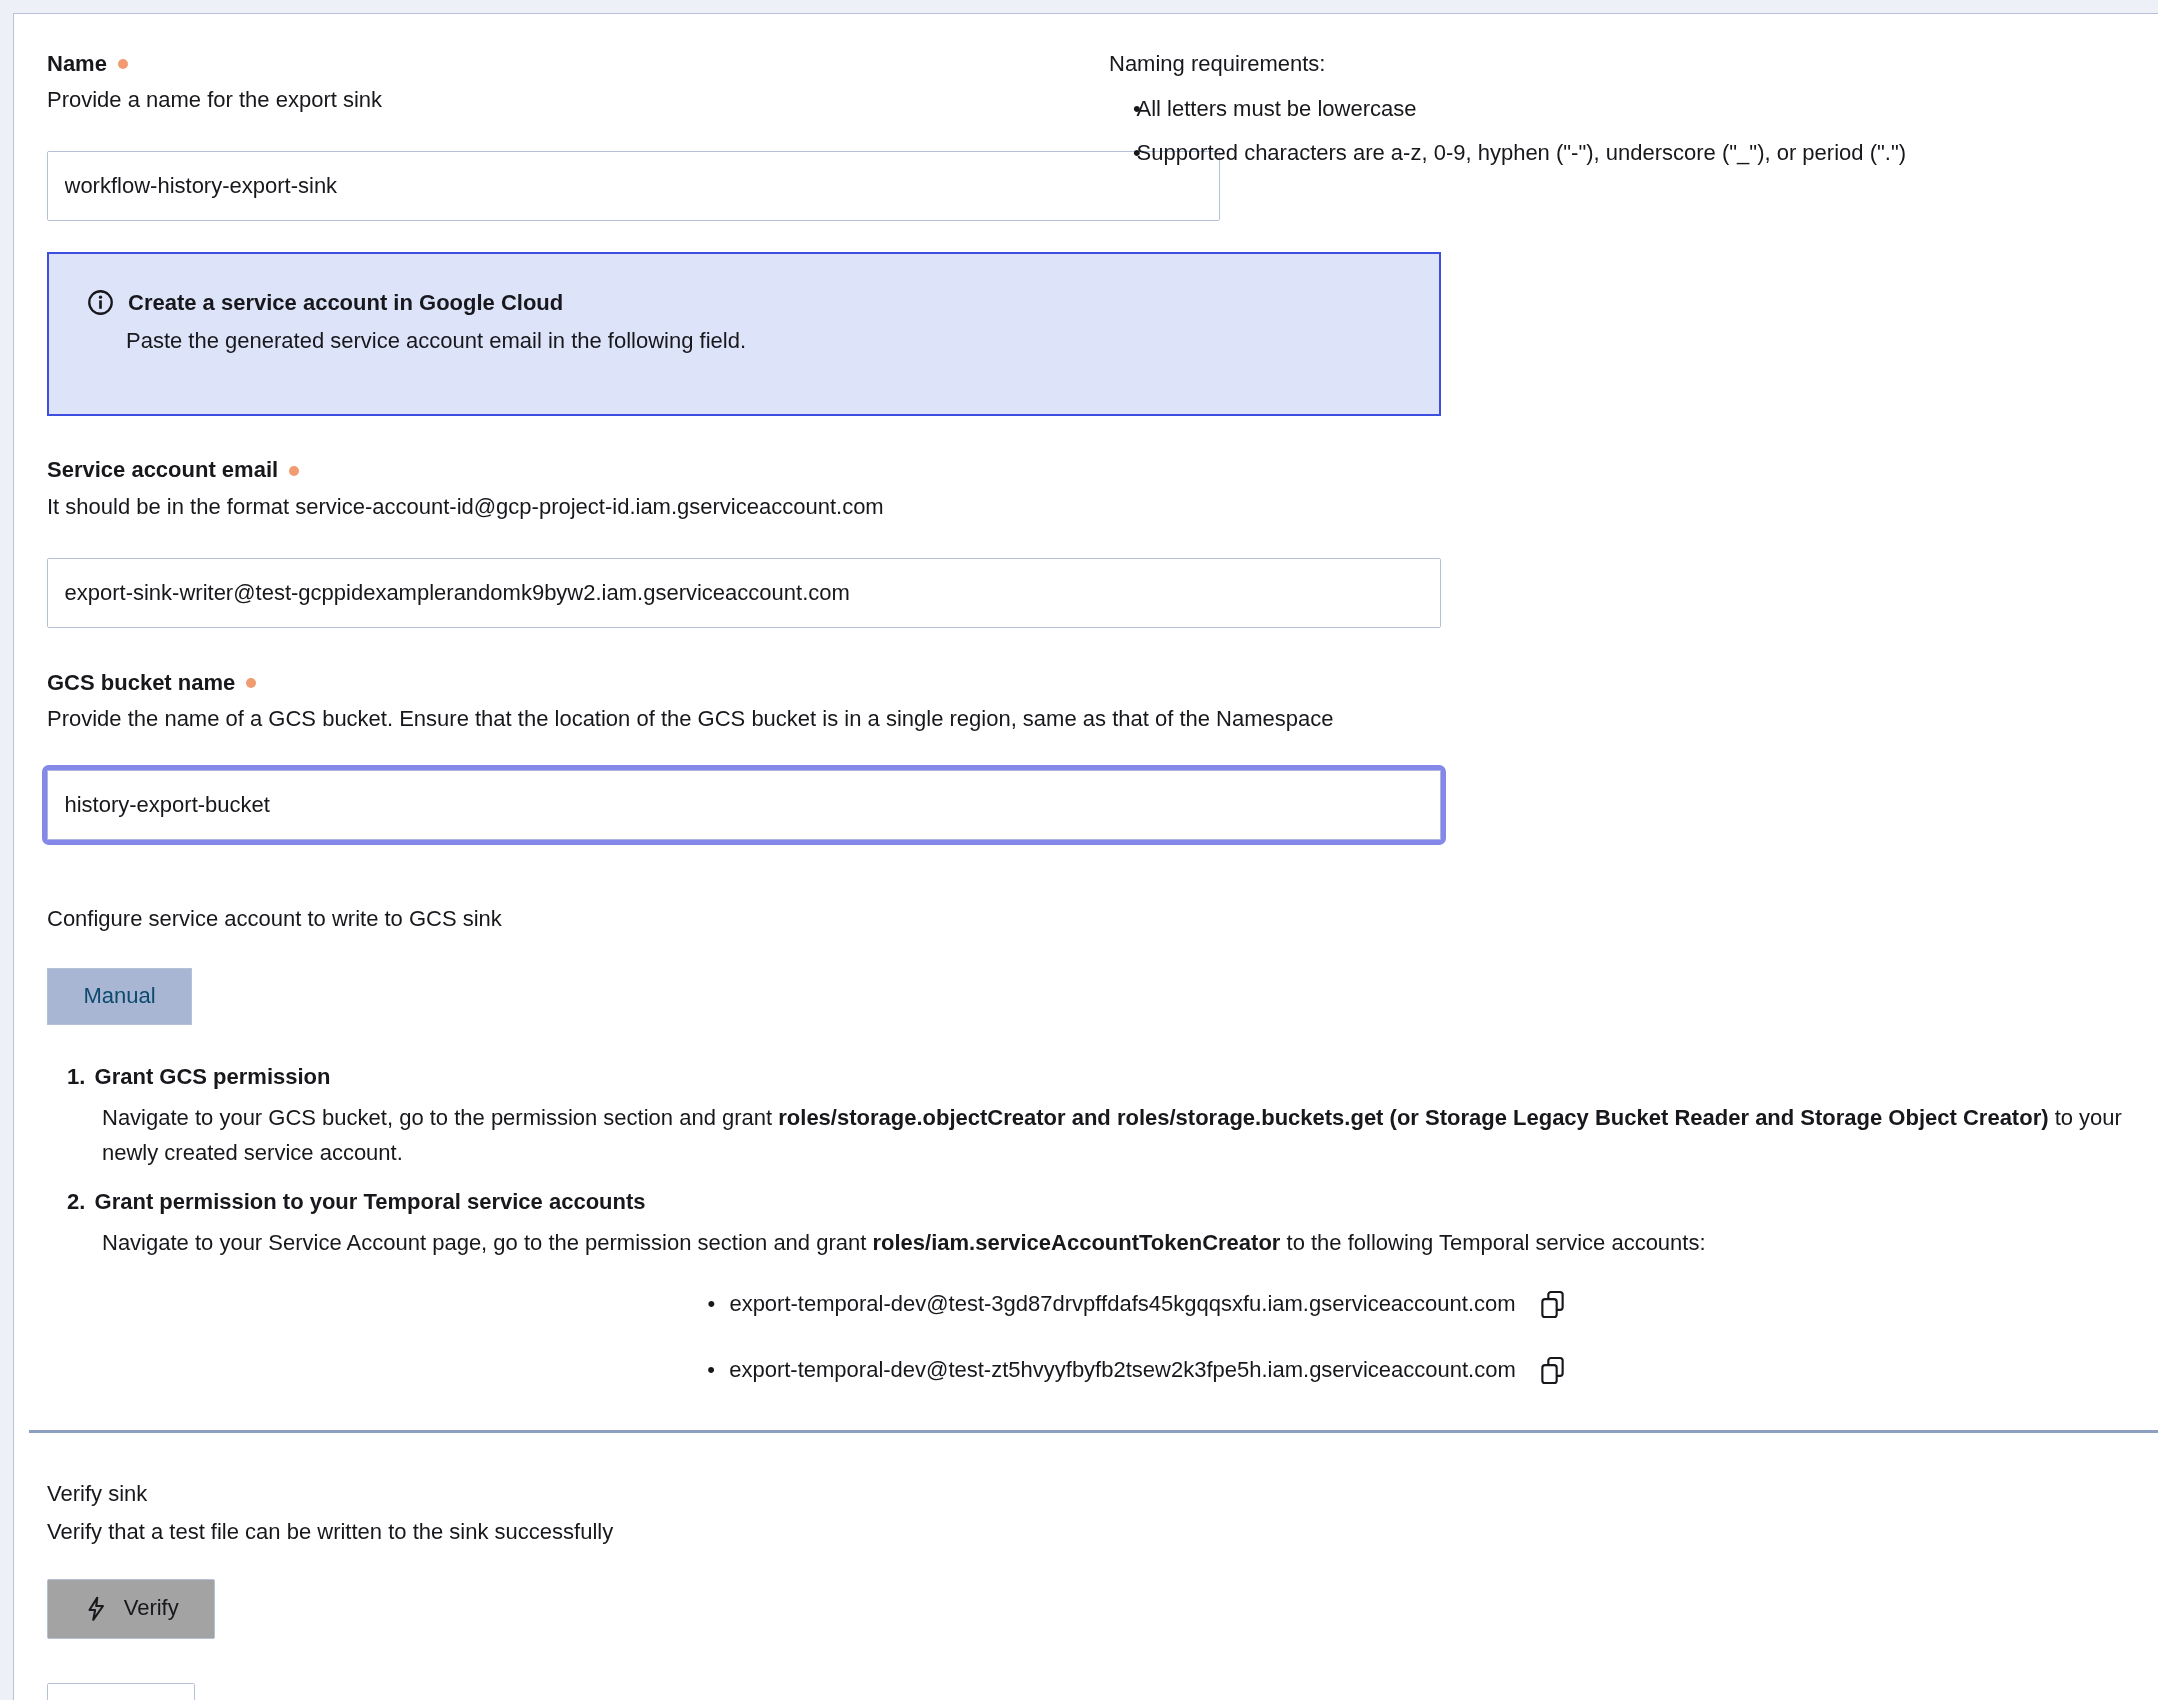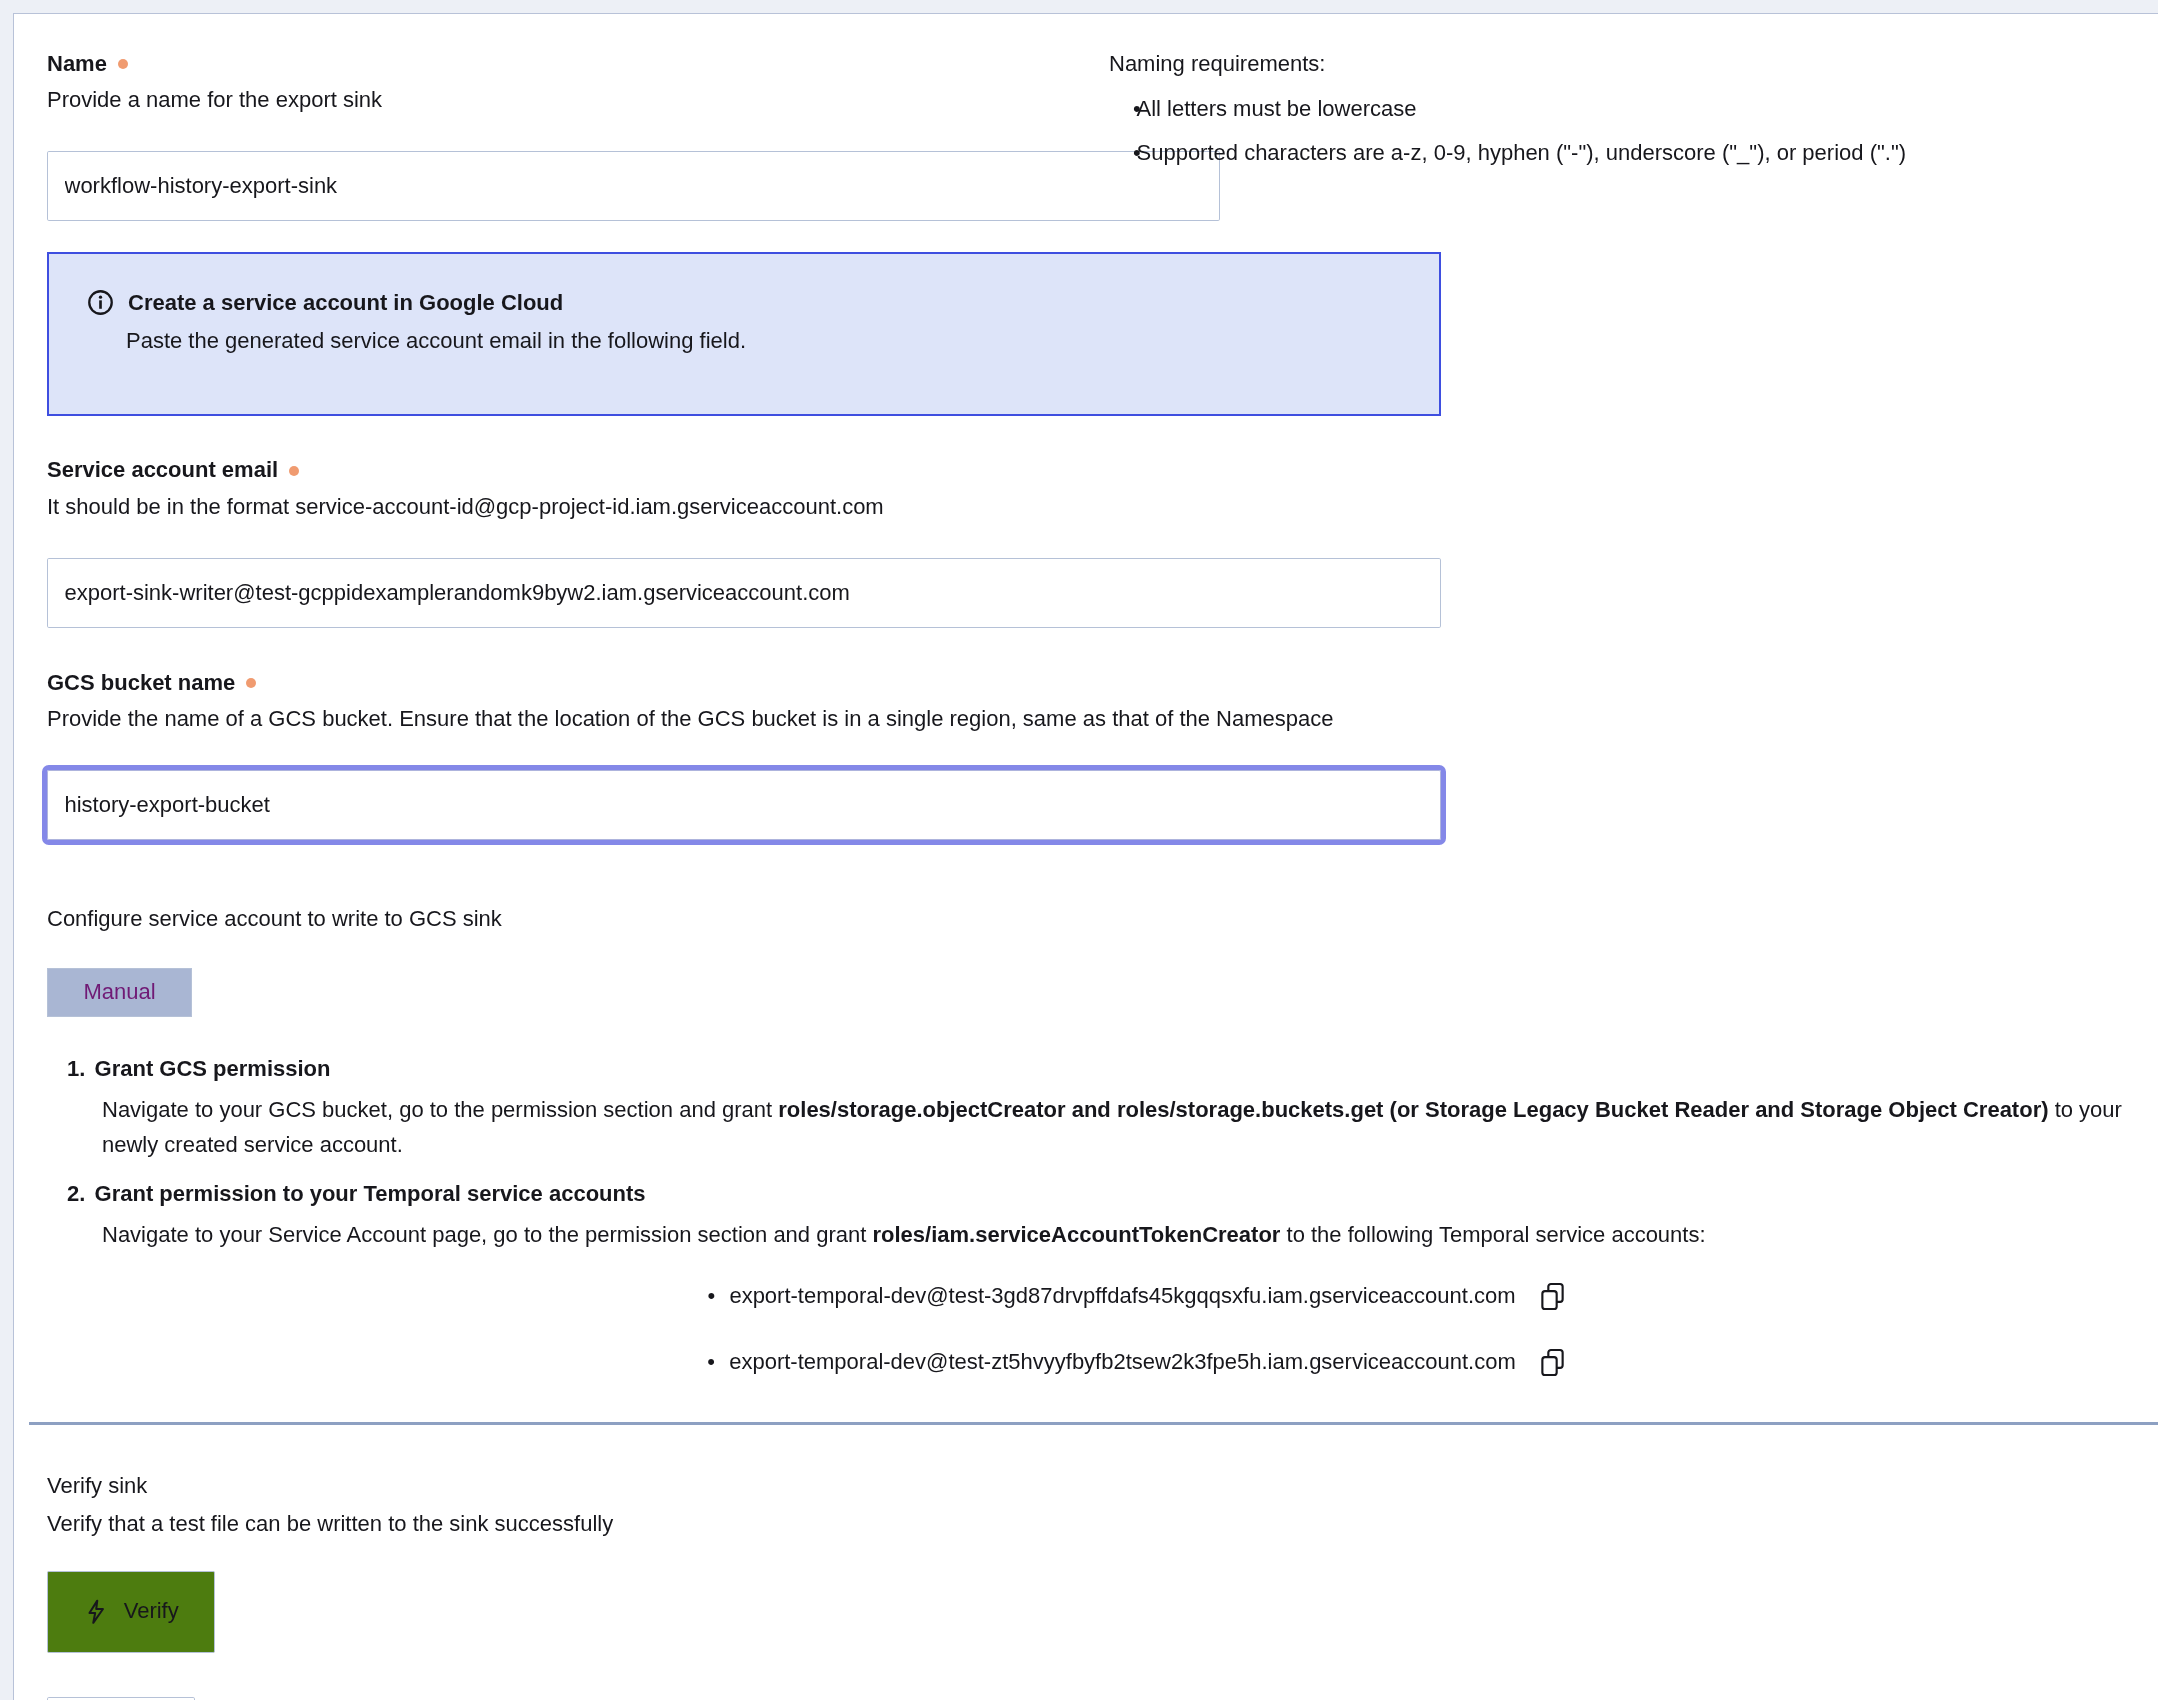--- a/index.html
+++ b/index.html
@@ -59,22 +59,22 @@
   .banner-desc { margin: 6.4px 0 0 40px; line-height: 31px; }
 
   .field-block { margin-top: 39px; }
   .field-block.gcs { margin-top: 40px; }
 
   
   .configure { margin-top: 64px; }
   .section-title { font-weight: 400; line-height: 29px; }
   .tabs { display: inline-flex; margin-top: 35px; border: 1.8px solid #b5c1d7; }
   .tab {
-    height: 47px; display: flex; align-items: center; justify-content: center;
-    font: inherit; background: #fff; border: none; color: #701a75; cursor: pointer;
+    height: 55px; display: flex; align-items: center; justify-content: center;
+    font: inherit; background: #fff; border: none; color: #0c4a6e; cursor: pointer;
   }
   .tab.selected { background: #a9b6d3; width: 143px; }
   .tab.unselected { width: 321px; border-left: 1.8px solid #b5c1d7; }
 
   .steps { margin-top: 37px; }
   .step-head { display: flex; gap: 9.2px; font-weight: 700; margin-left: 20px; line-height: 29px; }
   .step-body { margin: 9.2px 0 0 55px; max-width: 2020px; line-height: 35px; }
   .step + .step { margin-top: 16.5px; }
 
   .sa-list { margin: 29px 0 0 94px; }
@@ -82,23 +82,23 @@
   .sa-row + .sa-row { margin-top: 35px; }
   .sa-bullet { width: 22px; flex: none; }
   .sa-bullet::before { content: "•"; }
   .copy-btn { background: none; border: none; padding: 0; margin-left: 22px; cursor: pointer; display: flex; align-items: center; }
 
   .divider { border: none; height: 2.8px; background: #8da0c2; margin: 44px 0 0 14.7px; }
 
   .verify-block { margin-top: 46px; }
   .verify-desc { margin-top: 9.2px; line-height: 29px; }
   .verify-btn {
-    margin-top: 33px; height: 82px; padding: 0 35px;
+    margin-top: 33px; height: 60px; padding: 0 35px;
     display: inline-flex; align-items: center; gap: 14.7px;
-    background: #4d7c0f; border: 1.8px solid #b5c1d7; border-radius: 1.8px;
+    background: #a3a3a3; border: 1.8px solid #b5c1d7; border-radius: 1.8px;
     font: inherit; color: #17171c; cursor: pointer;
   }
 
   .actions { margin-top: 44px; display: flex; align-items: center; }
   .create-btn {
     width: 148px; height: 70px;
     display: flex; align-items: center; justify-content: center;
     background: #fff; border: 1.8px solid #b5c1d7; border-radius: 1.8px;
     font: inherit; color: #17171c; cursor: pointer;
   }

